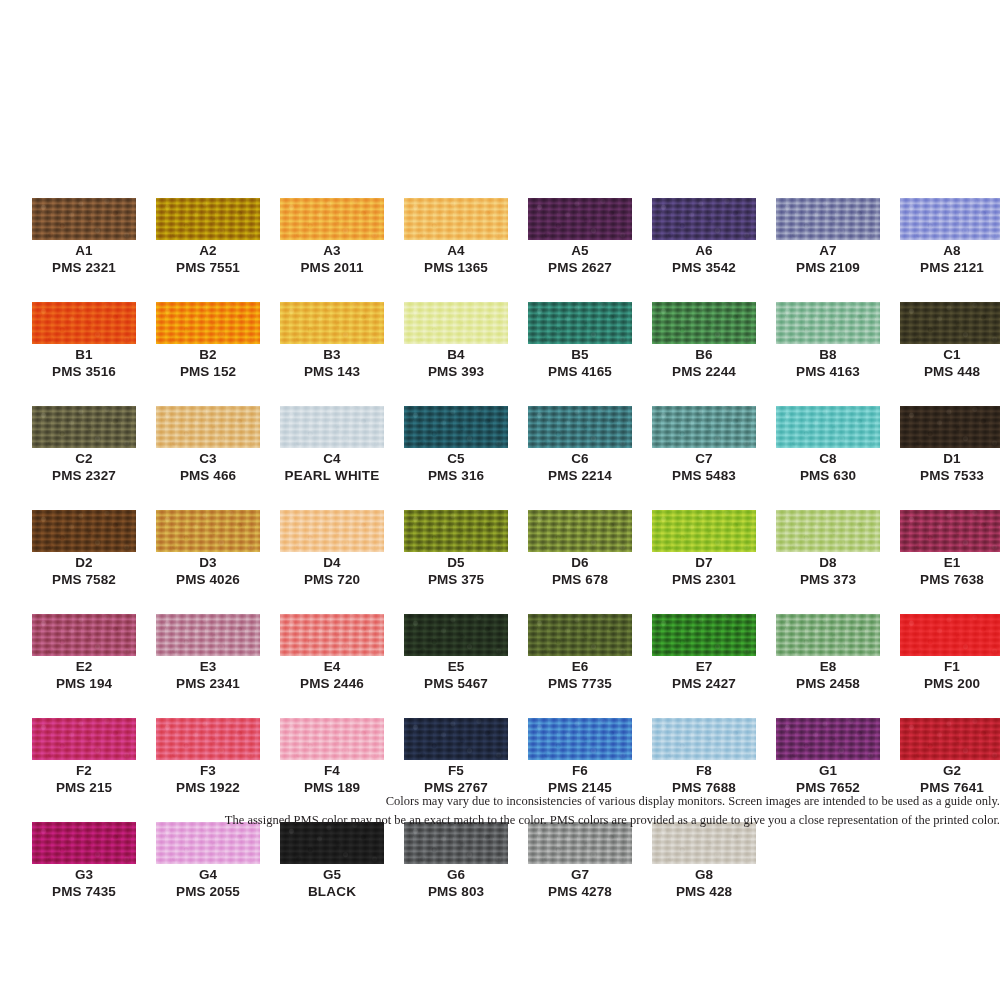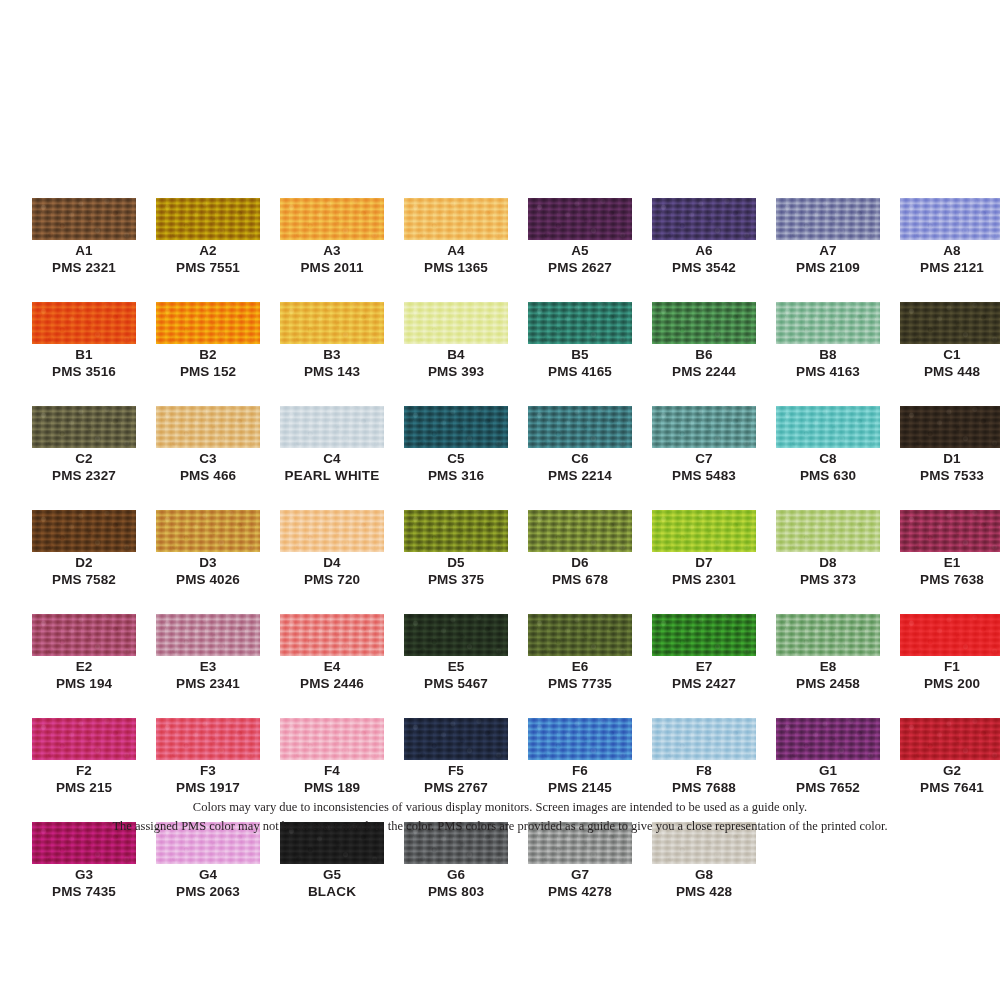--- a/index.html
+++ b/index.html
@@ -120,23 +120,22 @@
   .swatch-pms.is-word {
     font-weight: bold;
     letter-spacing: 0.2px;
   }
 
   #footer-note {
     position: absolute;
     left: 0;
     top: 792px;
     width: 1000px;
-    text-align: center;
+    text-align: right;
     font-family: "Liberation Serif", serif;
-    margin-top: 6px;
   }
   .footer-line {
     font-size: 12.5px;
     line-height: 19px;
     color: #231f20;
     white-space: nowrap;
   }
 </style>
 </head>
 <body>
@@ -345,21 +344,21 @@
         <div class="swatch-pms">PMS 200</div>
       </div>
       <div class="swatch-cell">
         <div class="swatch-chip" style="background-color: rgb(194, 46, 105); background-position: 1px 7px;"></div>
         <div class="swatch-code">F2</div>
         <div class="swatch-pms">PMS 215</div>
       </div>
       <div class="swatch-cell">
         <div class="swatch-chip" style="background-color: rgb(226, 86, 109); background-position: 8px 3px;"></div>
         <div class="swatch-code">F3</div>
-        <div class="swatch-pms">PMS 1917</div>
+        <div class="swatch-pms">PMS 1922</div>
       </div>
       <div class="swatch-cell">
         <div class="swatch-chip" style="background-color: rgb(240, 168, 189); background-position: 4px 8px;"></div>
         <div class="swatch-code">F4</div>
         <div class="swatch-pms">PMS 189</div>
       </div>
       <div class="swatch-cell">
         <div class="swatch-chip" style="background-color: rgb(32, 41, 63); background-position: 0px 4px;"></div>
         <div class="swatch-code">F5</div>
         <div class="swatch-pms">PMS 2767</div>
@@ -385,21 +384,21 @@
         <div class="swatch-pms">PMS 7641</div>
       </div>
       <div class="swatch-cell">
         <div class="swatch-chip" style="background-color: rgb(165, 23, 92); background-position: 9px 7px;"></div>
         <div class="swatch-code">G3</div>
         <div class="swatch-pms">PMS 7435</div>
       </div>
       <div class="swatch-cell">
         <div class="swatch-chip" style="background-color: rgb(228, 166, 220); background-position: 5px 3px;"></div>
         <div class="swatch-code">G4</div>
-        <div class="swatch-pms">PMS 2063</div>
+        <div class="swatch-pms">PMS 2055</div>
       </div>
       <div class="swatch-cell">
         <div class="swatch-chip" style="background-color: rgb(28, 28, 28); background-position: 1px 8px;"></div>
         <div class="swatch-code">G5</div>
         <div class="swatch-pms is-word">BLACK</div>
       </div>
       <div class="swatch-cell">
         <div class="swatch-chip" style="background-color: rgb(85, 87, 89); background-position: 8px 4px;"></div>
         <div class="swatch-code">G6</div>
         <div class="swatch-pms">PMS 803</div>

